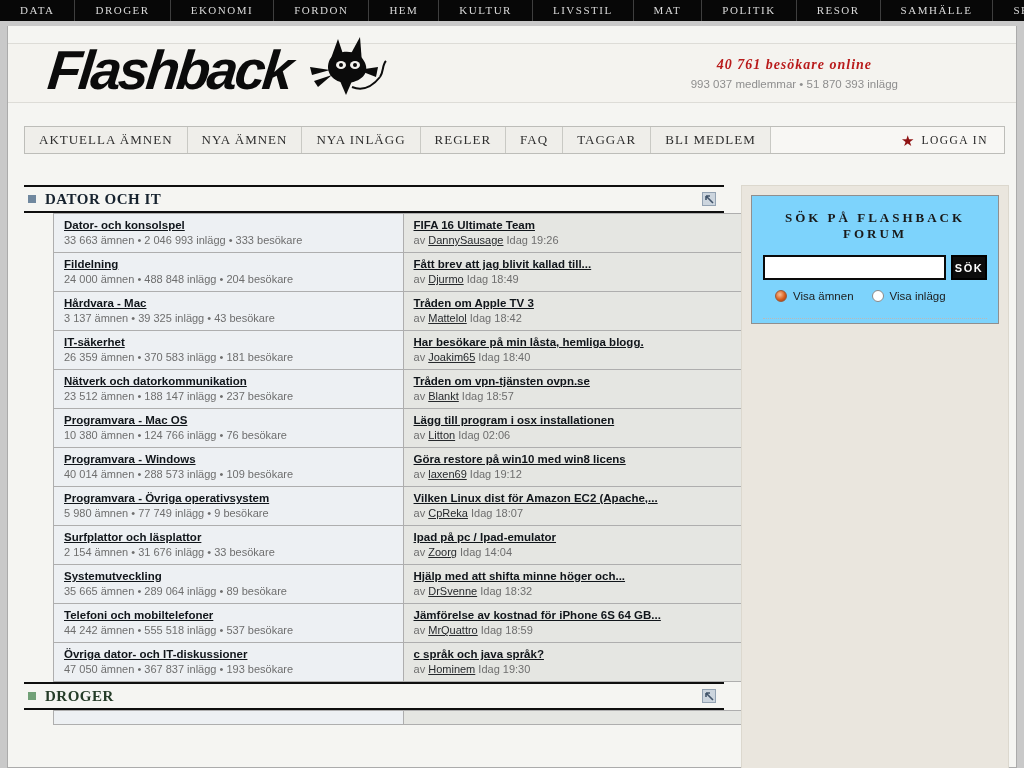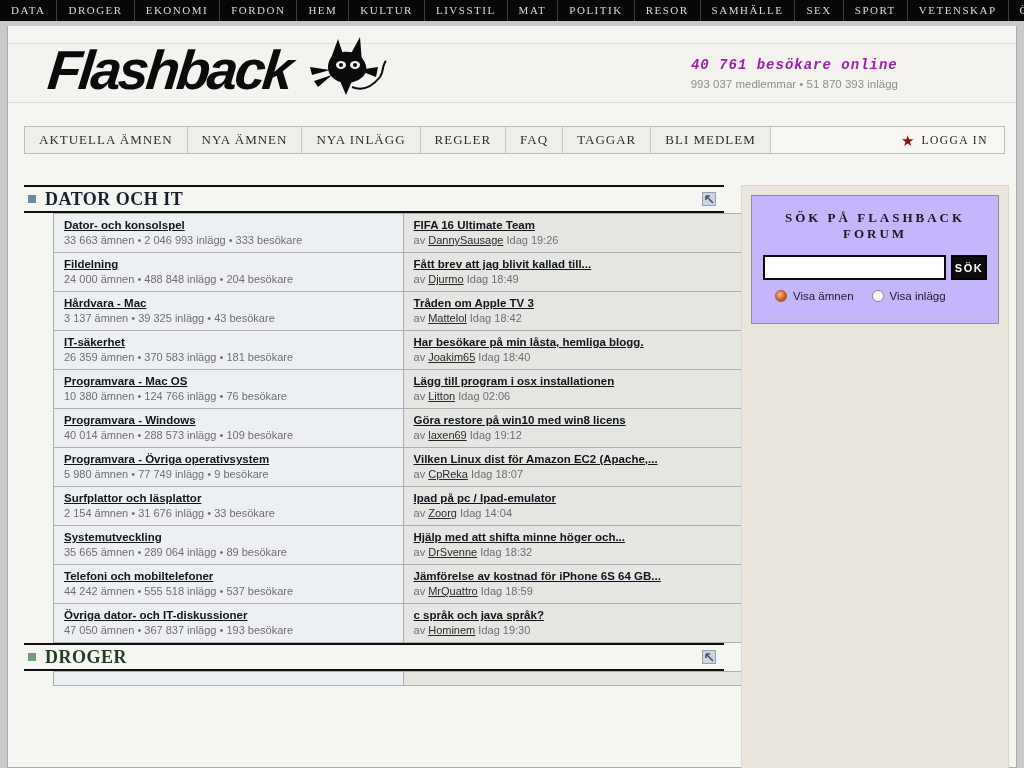--- a/index.html
+++ b/index.html
@@ -1,39 +1,39 @@
 <!DOCTYPE html>
 <html><head>
 <meta charset="utf-8">
 <style>
   * { margin:0; padding:0; box-sizing:border-box; }
   html,body { font-family:"Liberation Sans", sans-serif; }
   .viewport { position:relative; width:1024px; height:768px; overflow:hidden; background:#c9c9c9; }
 
   
   .topbar { height:21px; background:#070707; display:flex; white-space:nowrap; overflow:hidden; }
-  .topbar .tab { display:inline-block; padding:0 11px; line-height:21px; color:#d9d9d9;
+  .topbar .tab { display:inline-block; padding:0 20px; line-height:21px; color:#d9d9d9;
     font-family:"Liberation Serif", serif; font-size:11px; letter-spacing:1.5px;
     border-right:1px solid #3e3e3e; cursor:pointer; }
 
   
   .page { position:absolute; left:7px; top:26px; width:1010px; height:742px;
     background:#f5f5f2; border:1px solid #ababab; border-top:none; }
 
   
   .masthead { margin-top:17px; height:60px; background:#f4f3ef;
     border-top:1px solid #dddcd7; border-bottom:1px solid #dddcd7;
     display:flex; align-items:center; }
   .logo { display:flex; align-items:center; margin-left:40px; cursor:pointer; }
   .logo-text { font-size:55px; font-weight:bold; font-style:italic; color:#0b0b0b;
     letter-spacing:-3px; transform:skewX(-6deg); line-height:1; padding-bottom:6px; }
   .logo-cat { margin-left:10px; margin-top:-10px; }
   .hstats { margin-left:auto; margin-right:118px; text-align:center; }
-  .hstats .online { font-family:Liberation Mono, monospace; font-weight:bold; font-style:italic;
-    font-size:14px; color:#a21caf; letter-spacing:1px; }
+  .hstats .online { font-family:Liberation Serif, serif; font-weight:bold; font-style:italic;
+    font-size:14px; color:#b91c1c; letter-spacing:1px; }
   .hstats .members { margin-top:5px; font-size:11.5px; color:#8e8e8e; }
 
   
   .menubar { margin:23px 11px 0 16px; height:28px; background:#efeeea;
     border:1px solid #bdbdb9; display:flex; align-items:stretch; }
   .menu-item { padding:0 14px; line-height:26px; font-family:"Liberation Serif", serif;
     font-size:13px; letter-spacing:1px; color:#2e2e2e; border-right:1px solid #c9c9c4;
     cursor:pointer; }
   .menu-right { flex:1; background:#f8f7f4; display:flex; align-items:center;
     justify-content:flex-end; padding-right:16px; cursor:pointer; }
@@ -43,21 +43,21 @@
   
   .content { display:flex; margin-top:31px; align-items:flex-start; }
   .main { margin-left:16px; width:700px; }
 
   
   .section { width:700px; }
   .section + .section { margin-top:0; }
   .sec-head { border-top:2px solid #0e0e0e; border-bottom:2px solid #0e0e0e;
     height:28px; display:flex; align-items:center; }
   .sec-bullet { width:8px; height:8px; margin:0 9px 0 4px; display:inline-block; }
-  .sec-title { font-family:"Liberation Serif", serif; font-weight:bold; font-size:18px;
+  .sec-title { font-family:"Liberation Serif", serif; font-weight:bold; font-size:15px;
     letter-spacing:0.5px; cursor:pointer; }
   .sec-collapse { margin-left:auto; margin-right:8px; width:14px; height:14px;
     background:#ccd5de; border:1px solid #93a2b2; display:flex; align-items:center;
     justify-content:center; cursor:pointer; }
   .sec-collapse svg { display:block; }
 
   
   table.forums { width:700px; border-collapse:collapse;margin-left:29px; }
   table.forums td { border:1px solid #aeaeae; padding:4px 10px 5px 10px; height:39px;
     vertical-align:middle; font-size:11px; }
@@ -65,21 +65,21 @@
   td.tcell { background:#e5e6e2; width:350px; }
   .fname, .tname { font-weight:bold; font-size:11.5px; color:#10151a;
     text-decoration:underline; cursor:pointer; display:inline-block; }
   .fmeta, .tmeta { margin-top:3px; color:#6e6e6e; font-size:11px; }
   .uname { color:#26292c; text-decoration:underline; cursor:pointer; }
   tr.stub td { height:14px; padding:2px 10px; }
 
   
   .sidebar { width:268px; margin-left:17px; background:#eae6de;
     border:1px solid #dcd8ce; min-height:586px; }
-  .search-panel { margin:9px; background:#c4b5fd; border:1px solid #8f8f8f;
+  .search-panel { margin:9px; background:#7dd3fc; border:1px solid #8f8f8f;
     padding:14px 11px 4px 11px; }
   .search-title { text-align:center; font-family:"Liberation Serif", serif; font-weight:bold;
     font-size:13px; letter-spacing:3px; color:#191919; }
   .search-row { display:flex; margin-top:13px; }
   .search-input { flex:1; height:25px; border:2px solid #0a0a0a; background:#fff;
     font-size:12px; padding:0 4px; outline:none; }
   .search-btn { width:36px; height:25px; margin-left:5px; background:#0c0c0c; color:#fff;
     border:2px solid #000; font-weight:bold; font-size:11px; letter-spacing:1.5px;
     font-family:"Liberation Sans", sans-serif; cursor:pointer; }
   .radio-row { display:flex; align-items:center; margin-top:10px; font-size:11.5px; color:#1c1c1c;padding-left:12px; }
@@ -228,20 +228,34 @@
       <span class="tname">Har besökare på min låsta, hemliga blogg.</span>
       <div class="tmeta">
         <span>av</span>
         <span class="uname">Joakim65</span>
         <span> Idag 18:40</span>
       </div>
     </td>
   </tr>
                 <tr>
     <td class="fcell">
+      <span class="fname">Nätverk och datorkommunikation</span>
+      <div class="fmeta">23 512 ämnen • 188 147 inlägg • 237 besökare</div>
+    </td>
+    <td class="tcell">
+      <span class="tname">Tråden om vpn-tjänsten ovpn.se</span>
+      <div class="tmeta">
+        <span>av</span>
+        <span class="uname">Blankt</span>
+        <span> Idag 18:57</span>
+      </div>
+    </td>
+  </tr>
+                <tr>
+    <td class="fcell">
       <span class="fname">Programvara - Mac OS</span>
       <div class="fmeta">10 380 ämnen • 124 766 inlägg • 76 besökare</div>
     </td>
     <td class="tcell">
       <span class="tname">Lägg till program i osx installationen</span>
       <div class="tmeta">
         <span>av</span>
         <span class="uname">Litton</span>
         <span> Idag 02:06</span>
       </div>

